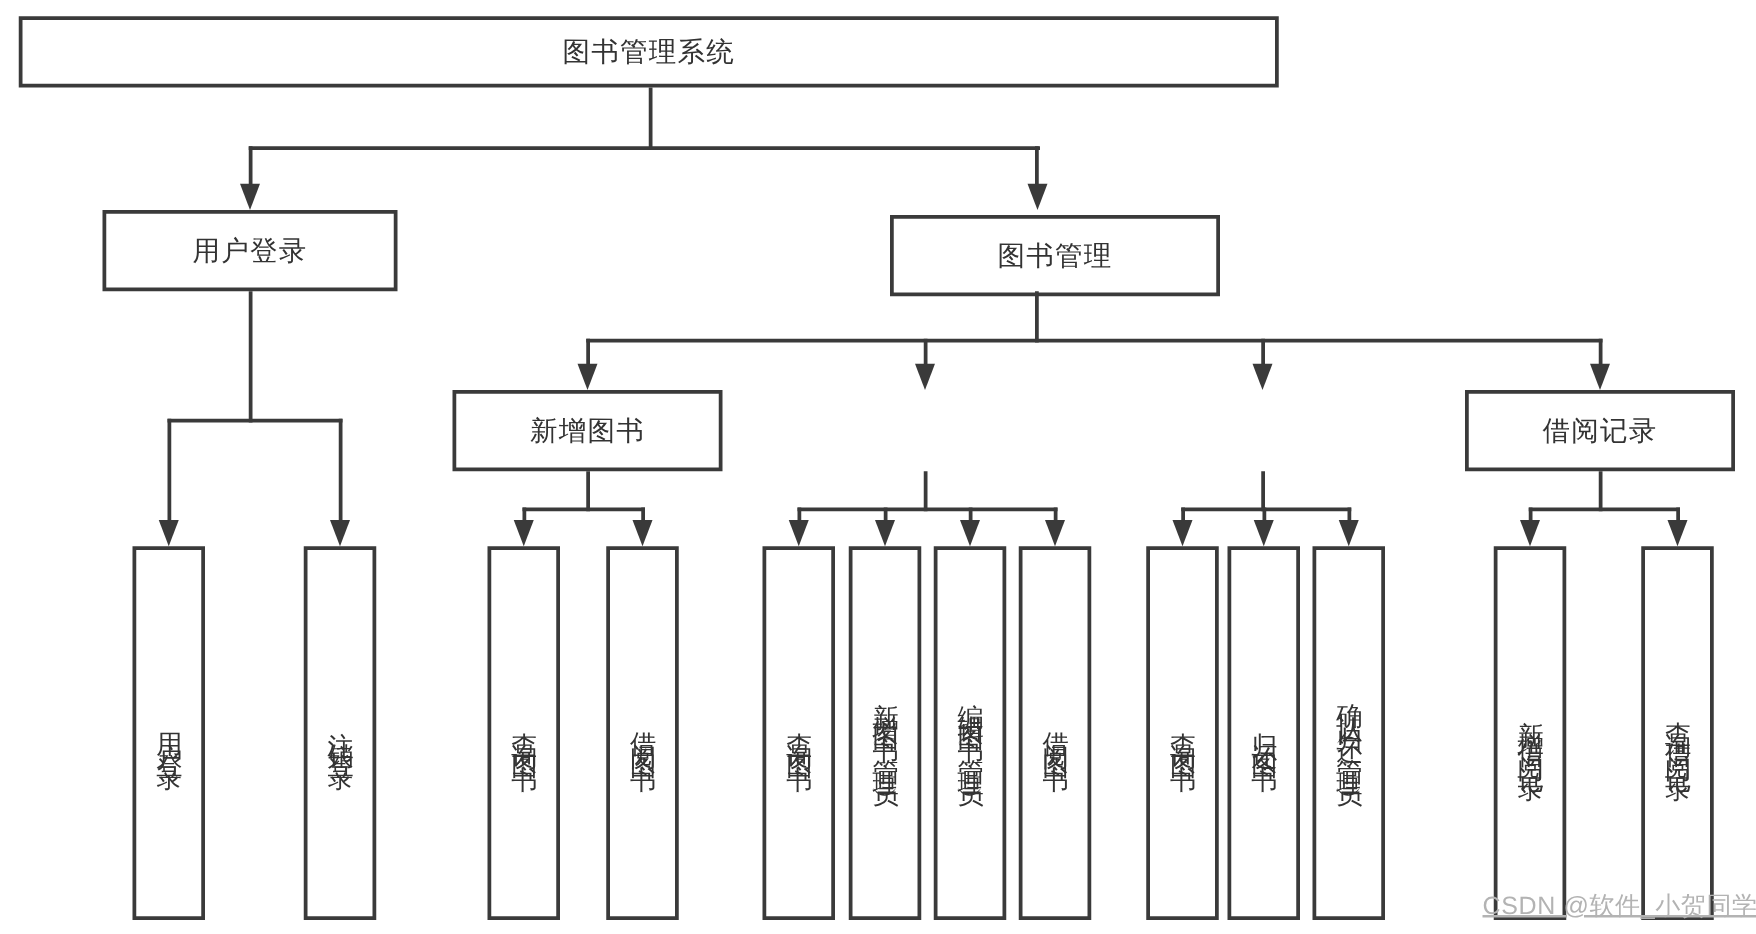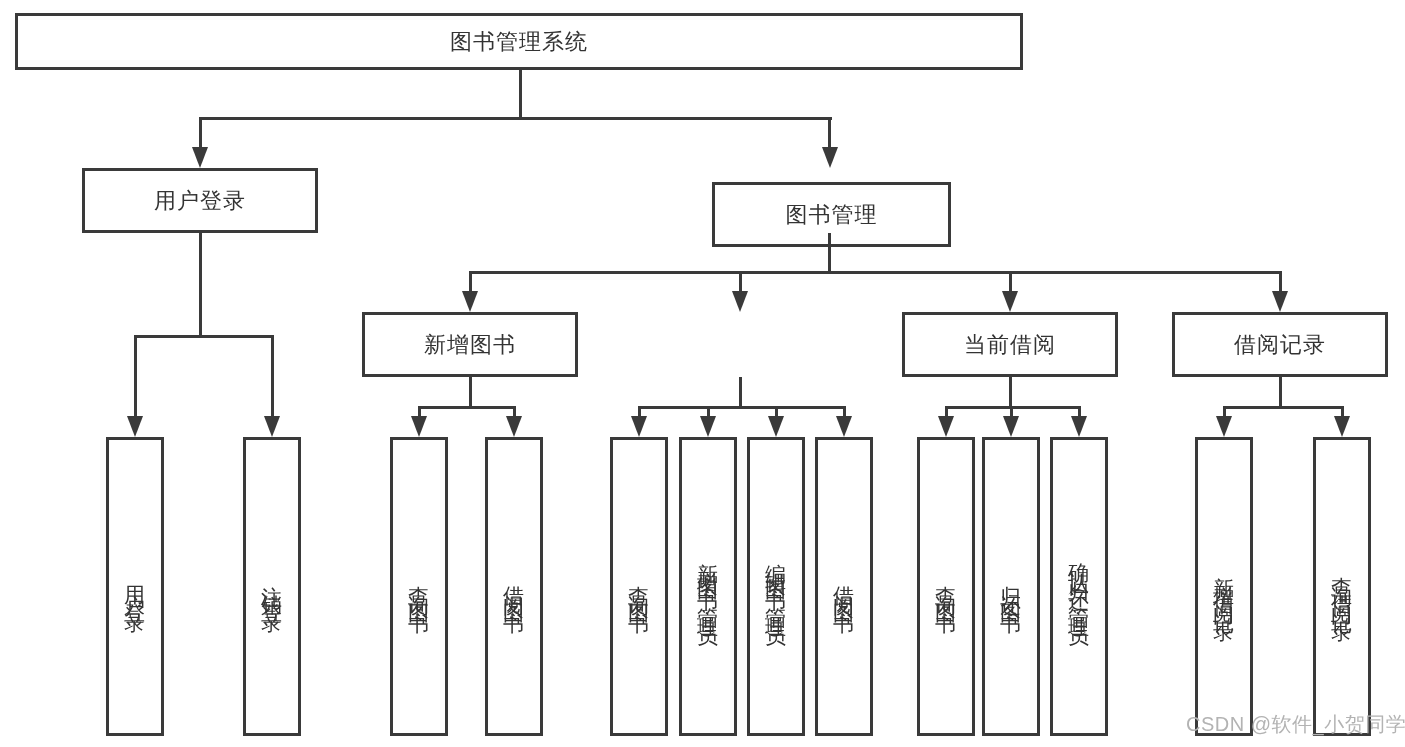--- a/index.html
+++ b/index.html
@@ -30,44 +30,41 @@
   }
   .vl{position:absolute;width:3px;background:var(--line-color);}
   .hl{position:absolute;height:3px;background:var(--line-color);}
   .ar{
     position:absolute;width:0;height:0;
     border-left:8px solid transparent;border-right:8px solid transparent;
     border-top:21px solid var(--line-color);
   }
   .watermark{
     position:absolute;left:1186px;top:711px;z-index:5;
-    font-size:20px;color:var(--watermark-color);white-space:nowrap;letter-spacing:0.5px;
+    font-size:20px;color:var(--watermark-color);white-space:nowrap;letter-spacing:0.5px;text-decoration:underline;
   }
 </style>
 </head>
 <body>
 
 <div class="canvas">
 
   <div class="box h" style="left:15px;top:13px;width:1008px;height:57px">
     <span>图书管理系统</span>
   </div>
 
   <div class="box h" style="left:82px;top:168px;width:236px;height:65px">
     <span>用户登录</span>
   </div>
-  <div class="box h" style="left:712px;top:182px;width:239px;height:65px">
+  <div class="box h" style="left:712px;top:172px;width:264px;height:65px">
     <span>图书管理</span>
   </div>
 
   <div class="box h" style="left:362px;top:312px;width:216px;height:65px">
     <span>新增图书</span>
-  </div>
-  <div class="box h" style="left:902px;top:312px;width:216px;height:65px">
-    <span>当前借阅</span>
   </div>
   <div class="box h" style="left:1172px;top:312px;width:216px;height:65px">
     <span>借阅记录</span>
   </div>
 
   <div class="box v" style="left:106px;top:437px;width:58px;height:299px">
     <span>用户登录</span>
   </div>
   <div class="box v" style="left:243px;top:437px;width:58px;height:299px">
     <span>注销登录</span>

